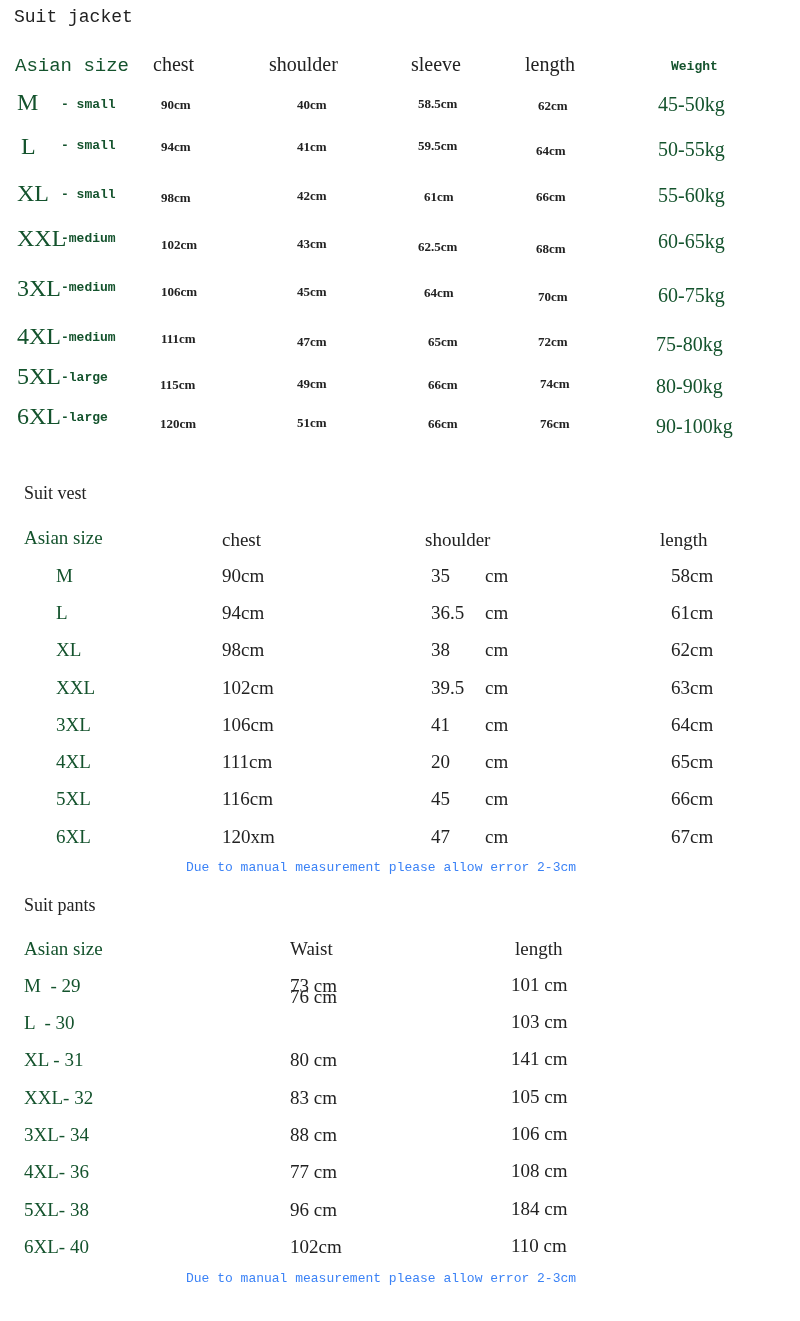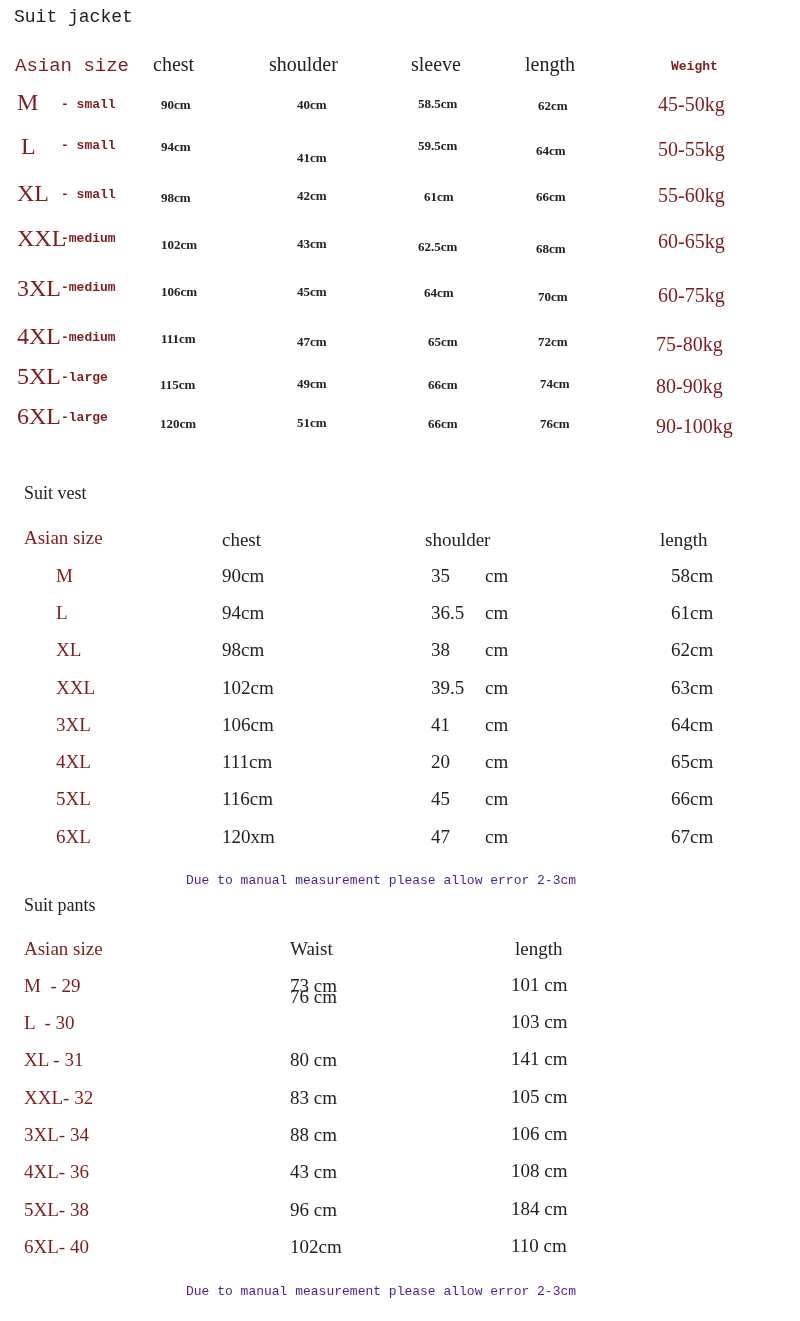--- a/index.html
+++ b/index.html
@@ -1,31 +1,31 @@
 <!DOCTYPE html>
 <html><head>
 <meta charset="utf-8">
 <style>
   html, body { margin:0; padding:0; background:#ffffff; }
   body { width:800px; height:1321px; position:relative; overflow:hidden; font-family:"Liberation Mono","DejaVu Sans Mono",monospace; color:#1a1a1a; }
   .abs { position:absolute; white-space:nowrap; line-height:1; }
-  .red { color:#7f1d1d; }
+  .red { color:#14532d; }
   .dark { color:#222222; }
   .title { font-family:"Liberation Mono","DejaVu Sans Mono",monospace; font-size:18px; color:#222; }
   
   .j-head { font-family:"Liberation Serif","DejaVu Serif",serif; font-size:20px; }
   .j-asian { font-family:"Liberation Mono",monospace; font-size:19px; }
   .j-weighthead { font-family:"Liberation Mono",monospace; font-size:13px; font-weight:bold; }
   .j-size { font-family:"Liberation Serif","DejaVu Serif",serif; font-size:24px; }
   .j-sub { font-family:"Liberation Mono",monospace; font-size:13px; font-weight:bold; }
   .j-val { font-family:"Liberation Serif","DejaVu Serif",serif; font-size:13px; font-weight:bold; color:#222; }
   .j-weight { font-family:"Liberation Serif","DejaVu Serif",serif; font-size:20px; }
   
   .v-text { font-family:"Liberation Sans Narrow","Liberation Serif","DejaVu Serif",serif; font-size:19px; transform-origin:left top; }
-  .note { font-family:"Liberation Mono","DejaVu Sans Mono",monospace; font-size:13px; color:#4c1d95;margin-top:13px; }
+  .note { font-family:"Liberation Mono","DejaVu Sans Mono",monospace; font-size:13px; color:#3b82f6; }
 </style>
 </head>
 <body>
 
 <section>
   <div class="abs title" style="left:14px;top:8px;">Suit jacket</div>
 
   <div>
     <div class="abs j-asian red" style="left:15px;top:57px;">Asian size</div>
     <div class="abs j-head dark" style="left:153px;top:54px;">chest</div>
@@ -42,21 +42,21 @@
     <div class="abs j-val" style="left:297px;top:98px;">40cm</div>
     <div class="abs j-val" style="left:418px;top:97px;">58.5cm</div>
     <div class="abs j-val" style="left:538px;top:99px;">62cm</div>
     <div class="abs j-weight red" style="left:658px;top:94px;">45-50kg</div>
   </div>
 
   <div>
     <div class="abs j-size red" style="left:21px;top:134px;">L</div>
     <div class="abs j-sub red" style="left:61px;top:139px;">- small</div>
     <div class="abs j-val" style="left:161px;top:140px;">94cm</div>
-    <div class="abs j-val" style="left:297px;top:151px;">41cm</div>
+    <div class="abs j-val" style="left:297px;top:140px;">41cm</div>
     <div class="abs j-val" style="left:418px;top:139px;">59.5cm</div>
     <div class="abs j-val" style="left:536px;top:144px;">64cm</div>
     <div class="abs j-weight red" style="left:658px;top:139px;">50-55kg</div>
   </div>
 
   <div>
     <div class="abs j-size red" style="left:17px;top:181px;">XL</div>
     <div class="abs j-sub red" style="left:61px;top:188px;">- small</div>
     <div class="abs j-val" style="left:161px;top:191px;">98cm</div>
     <div class="abs j-val" style="left:297px;top:189px;">42cm</div>
@@ -215,21 +215,21 @@
     <div class="abs v-text dark" style="left:290px;top:1088px;">83 cm</div>
     <div class="abs v-text dark" style="left:511px;top:1087px;">105 cm</div>
   </div>
   <div>
     <div class="abs v-text red" style="left:24px;top:1125px;white-space:pre;">3XL- 34</div>
     <div class="abs v-text dark" style="left:290px;top:1125px;">88 cm</div>
     <div class="abs v-text dark" style="left:511px;top:1124px;">106 cm</div>
   </div>
   <div>
     <div class="abs v-text red" style="left:24px;top:1162px;white-space:pre;">4XL- 36</div>
-    <div class="abs v-text dark" style="left:290px;top:1162px;">43 cm</div>
+    <div class="abs v-text dark" style="left:290px;top:1162px;">77 cm</div>
     <div class="abs v-text dark" style="left:511px;top:1161px;">108 cm</div>
   </div>
   <div>
     <div class="abs v-text red" style="left:24px;top:1200px;white-space:pre;">5XL- 38</div>
     <div class="abs v-text dark" style="left:290px;top:1200px;">96 cm</div>
     <div class="abs v-text dark" style="left:511px;top:1199px;">184 cm</div>
   </div>
   <div>
     <div class="abs v-text red" style="left:24px;top:1237px;white-space:pre;">6XL- 40</div>
     <div class="abs v-text dark" style="left:290px;top:1237px;">102cm</div>

